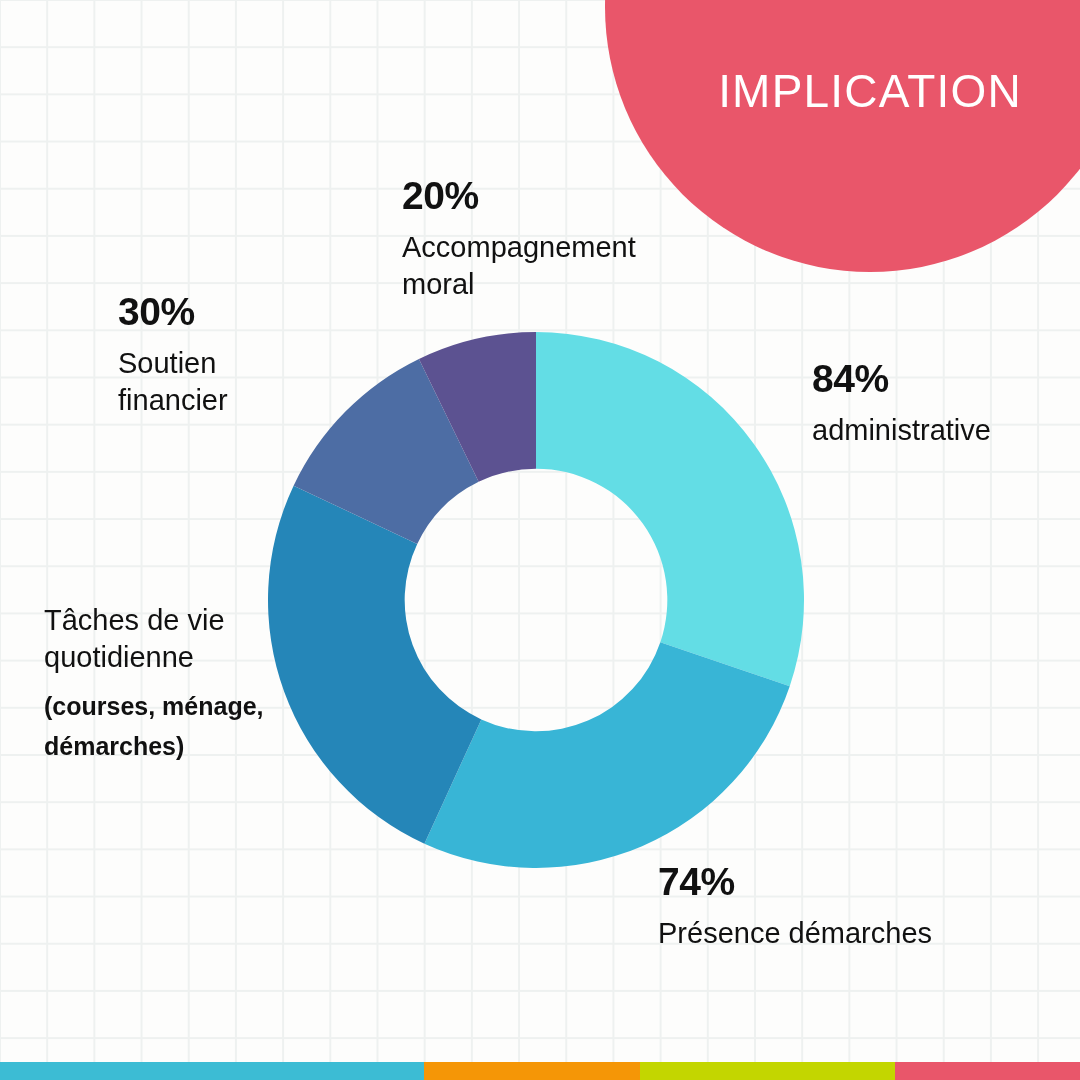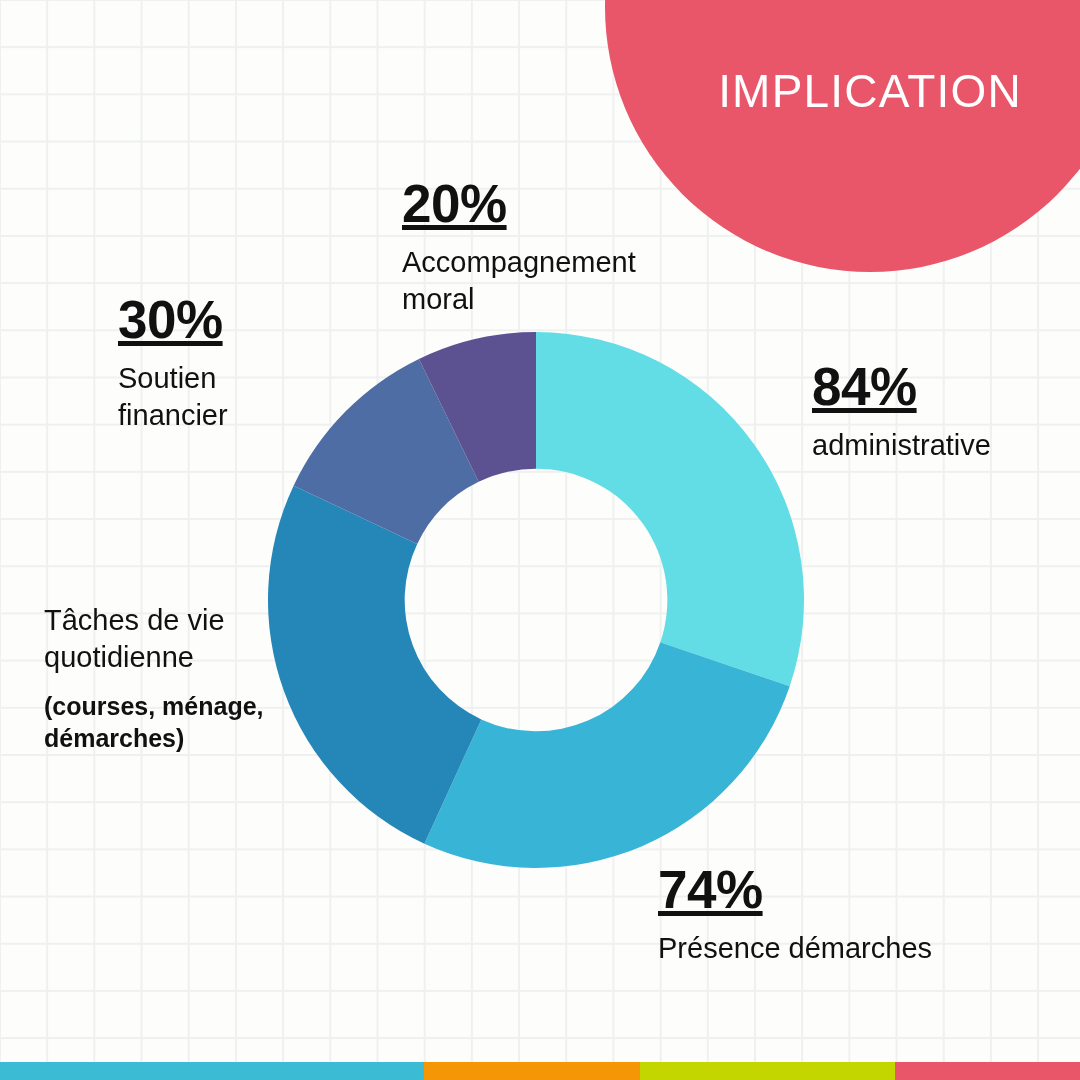--- a/index.html
+++ b/index.html
@@ -57,27 +57,26 @@
     left: 268px;
     top: 332px;
     width: 536px;
     height: 536px;
   }
   #donut-svg { display: block; width: 536px; height: 536px; }
 
   
   .label-block { position: absolute; }
   .pct {
-    font-size: 53px;
+    font-size: 39px;
     font-weight: bold;
     color: #111111;
     line-height: 1.05;
     letter-spacing: -0.5px;
     margin-bottom: 12px;
-    text-decoration: underline;
   }
   .lbl {
     font-size: 29px;
     font-weight: 400;
     color: #111111;
     line-height: 1.28;
   }
   .sub {
     font-size: 25px;
     font-weight: 700;
@@ -133,21 +132,21 @@
   <div class="label-block" id="label-soutien">
     <div class="pct">30%</div>
     <div class="lbl">Soutien</div>
     <div class="lbl">financier</div>
   </div>
 
   <div class="label-block" id="label-taches">
     <div class="lbl">Tâches de vie</div>
     <div class="lbl">quotidienne</div>
     <div class="sub">(courses, ménage,</div>
-    <div class="sub" style="margin-top:0">démarches)</div>
+    <div class="sub" style="margin-top:8px">démarches)</div>
   </div>
 
   <div class="label-block" id="label-aide">
     <div class="pct">84%</div>
     <div class="lbl">administrative</div>
   </div>
 
   <div class="label-block" id="label-presence">
     <div class="pct">74%</div>
     <div class="lbl">Présence démarches</div>

